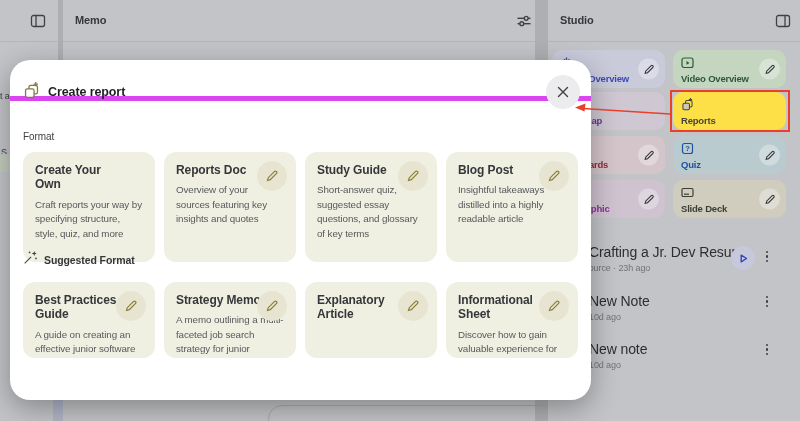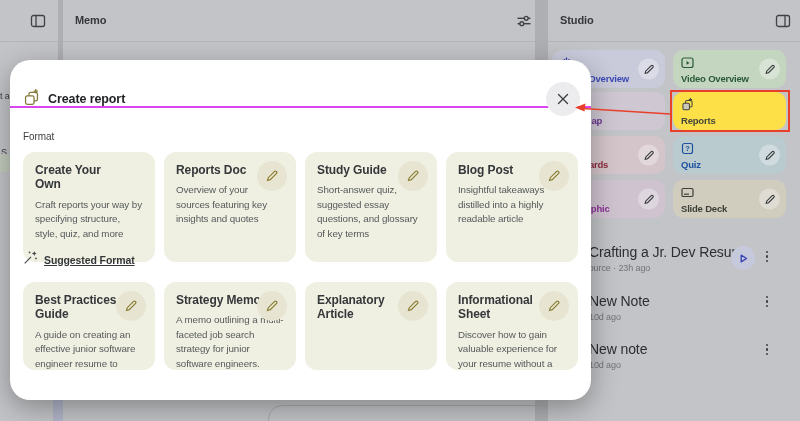--- a/index.html
+++ b/index.html
@@ -48,37 +48,37 @@
               border-radius:50%; background:#c6c9db; display:flex; align-items:center;
               justify-content:center; }
   .dots { position:absolute; left:765px; width:4px; display:flex; flex-direction:column;
           gap:2px; align-items:center; cursor:pointer; }
   .dots i { width:2.4px; height:2.4px; border-radius:50%; background:#3c4043; }
 
   
   #modal { position:absolute; left:10px; top:60px; width:581px; height:340px;
            background:#ffffff; border-radius:20px; z-index:40;
            box-shadow:0 8px 28px rgba(0,0,0,0.32); }
-  #modal-header { position:absolute; left:0; right:0; top:12px; height:36px;
-                  border-bottom:2px solid #d946ef; }
+  #modal-header { position:absolute; left:0; right:0; top:5px; height:36px;
+                  border-bottom:5px solid #d946ef; }
   #modal-title { position:absolute; left:38px; top:20px; font-size:12.5px;
                  font-weight:700; color:#1f2023; }
   #modal-title-icon { position:absolute; left:13px; top:17px; color:#85793a; }
   #modal-close { position:absolute; right:11px; top:10px; width:34px; height:34px;
                  border-radius:50%; background:#ececee; border:none; cursor:pointer;
                  display:flex; align-items:center; justify-content:center; color:#3c4043; }
   .section-label { position:absolute; left:13px; font-size:10px; color:#3f4245; }
   #suggested-label-wrap { position:absolute; left:13px; top:190px; display:flex;
                           align-items:center; gap:6px; }
-  #suggested-label-wrap .section-label-2 { font-size:10.5px; font-weight:700; color:#34373a;text-decoration:underline; }
+  #suggested-label-wrap .section-label-2 { font-size:10.5px; font-weight:700; color:#34373a; }
   .card-row { position:absolute; left:13px; display:flex; gap:9px; }
   .mcard { width:132px; border-radius:12px; background:#eff0e2; position:relative;
            padding:11px 12px; overflow:hidden; cursor:pointer; }
   .row-a { top:92px; } .row-a .mcard { height:110px; }
-  .row-b { top:222px; } .row-b .mcard { height:88px; }
+  .row-b { top:222px; } .row-b .mcard { height:76px; }
   .mcard-title { font-size:12px; font-weight:700; color:#35373a; line-height:1.2;
                  padding-right:22px; }
   .mcard-desc { font-size:9.8px; color:#56595b; line-height:1.48; margin-top:6px; }
   .mcard-pencil { position:absolute; right:9px; top:9px; width:30px; height:30px;
                   border-radius:50%; background:#e7e5d2; display:flex;
                   align-items:center; justify-content:center; color:#8a7e33; }
 
   
   #annotation-rect { position:absolute; left:670px; top:90px; width:120px; height:42px;
                      border:2px solid #e8402a; z-index:60; pointer-events:none; }

